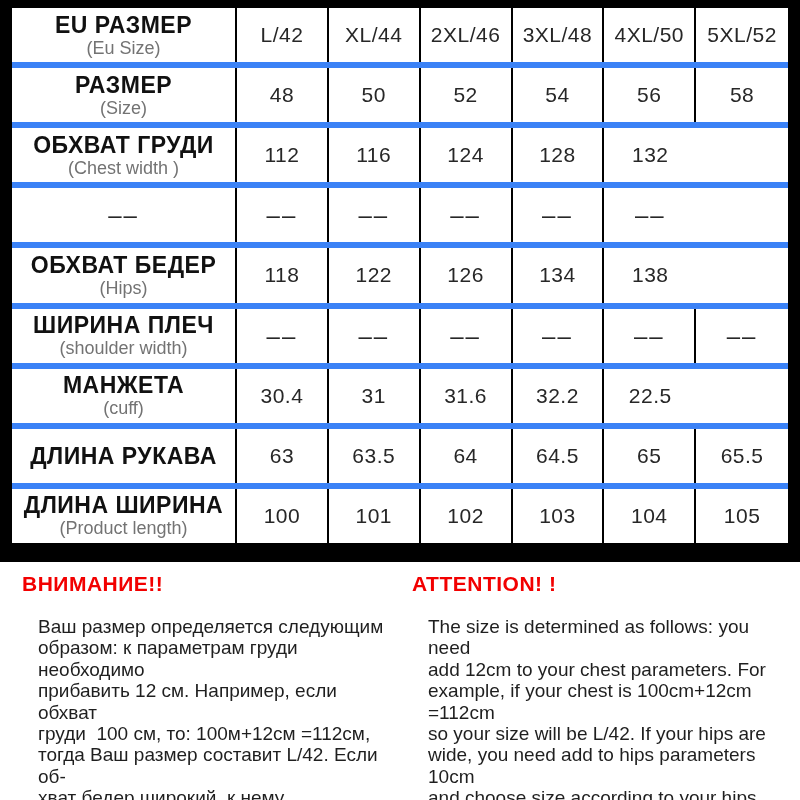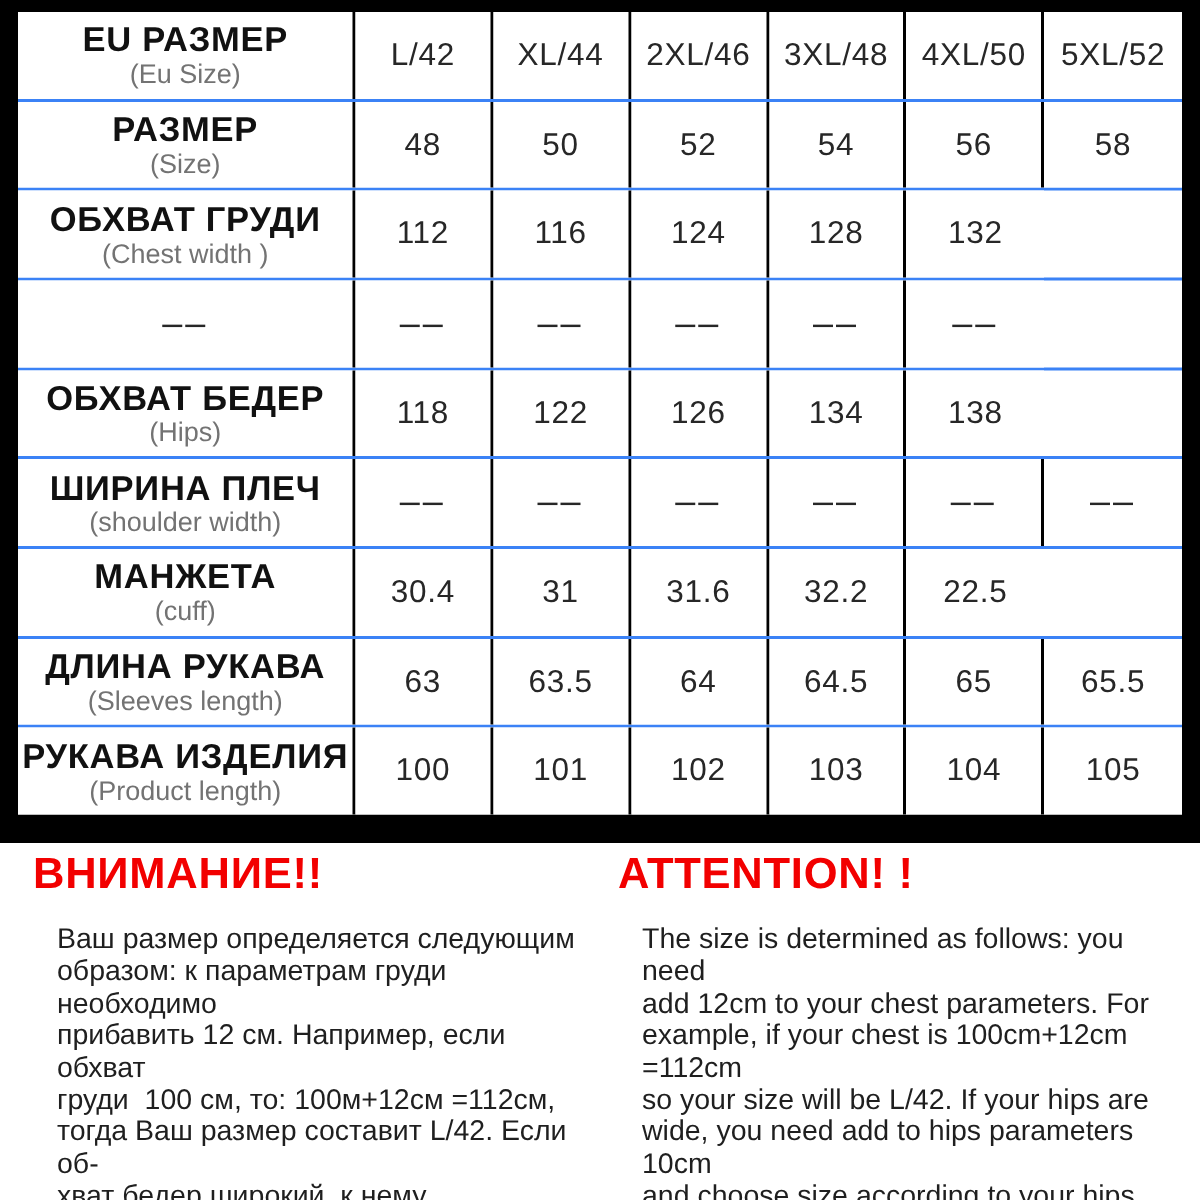--- a/index.html
+++ b/index.html
@@ -16,38 +16,38 @@
     position:absolute;left:0;top:0;
     width:800px;height:562px;
     box-sizing:border-box;
     border-left:12px solid #000;
     border-right:12px solid #000;
     border-top:8px solid #000;
     border-bottom:19px solid #000;
     background:#fff;
   }
   .tbl{display:flex;flex-direction:column;width:100%;height:100%;}
-  .tr{flex:1;display:grid;grid-template-columns:225px repeat(6,1fr);border-bottom:2px solid #3b82f6;}
+  .tr{flex:1;display:grid;grid-template-columns:225px repeat(6,1fr);border-bottom:6px solid #3b82f6;}
   .tr:last-child{border-bottom:none;}
   .th,.td{
     display:flex;flex-direction:column;align-items:center;justify-content:center;
     border-right:2px solid #000;background:#fff;min-width:0;
   }
   .td:last-child{border-right:none;}
   .th .l1{font-weight:bold;font-size:23px;line-height:26px;letter-spacing:0.5px;color:#111;}
   .th .l2{font-size:18px;line-height:21px;color:#737373;}
   .td{font-size:21px;color:#272727;letter-spacing:0.5px;}
   .td.dash{letter-spacing:2px;font-size:24px;}
   
   .note{position:absolute;top:567px;}
   .note-ru{left:22px;width:385px;}
   .note-en{left:412px;width:386px;}
   .note h2{
     margin:0 0 7px 0;
-    font-size:29px;line-height:33px;font-weight:bold;
+    font-size:21px;line-height:33px;font-weight:bold;
     letter-spacing:0.5px;
   }
   .note p{
     margin:16px;
     font-size:19px;line-height:21.4px;
     color:#1f1f1f;
     white-space:pre-wrap;
   }
 </style>
 </head>
@@ -138,33 +138,32 @@
         <div class="td">30.4</div>
         <div class="td">31</div>
         <div class="td">31.6</div>
         <div class="td">32.2</div>
         <div class="td">22.5</div>
       </div>
 
       <div class="tr">
         <div class="th">
           <div class="l1">ДЛИНА РУКАВА</div>
-          <div class="l2">(Sleeves length)</div>
         </div>
         <div class="td">63</div>
         <div class="td">63.5</div>
         <div class="td">64</div>
         <div class="td">64.5</div>
         <div class="td">65</div>
         <div class="td">65.5</div>
       </div>
 
       <div class="tr">
         <div class="th">
-          <div class="l1">РУКАВА ИЗДЕЛИЯ</div>
+          <div class="l1">ДЛИНА ШИРИНА</div>
           <div class="l2">(Product length)</div>
         </div>
         <div class="td">100</div>
         <div class="td">101</div>
         <div class="td">102</div>
         <div class="td">103</div>
         <div class="td">104</div>
         <div class="td">105</div>
       </div>
 

